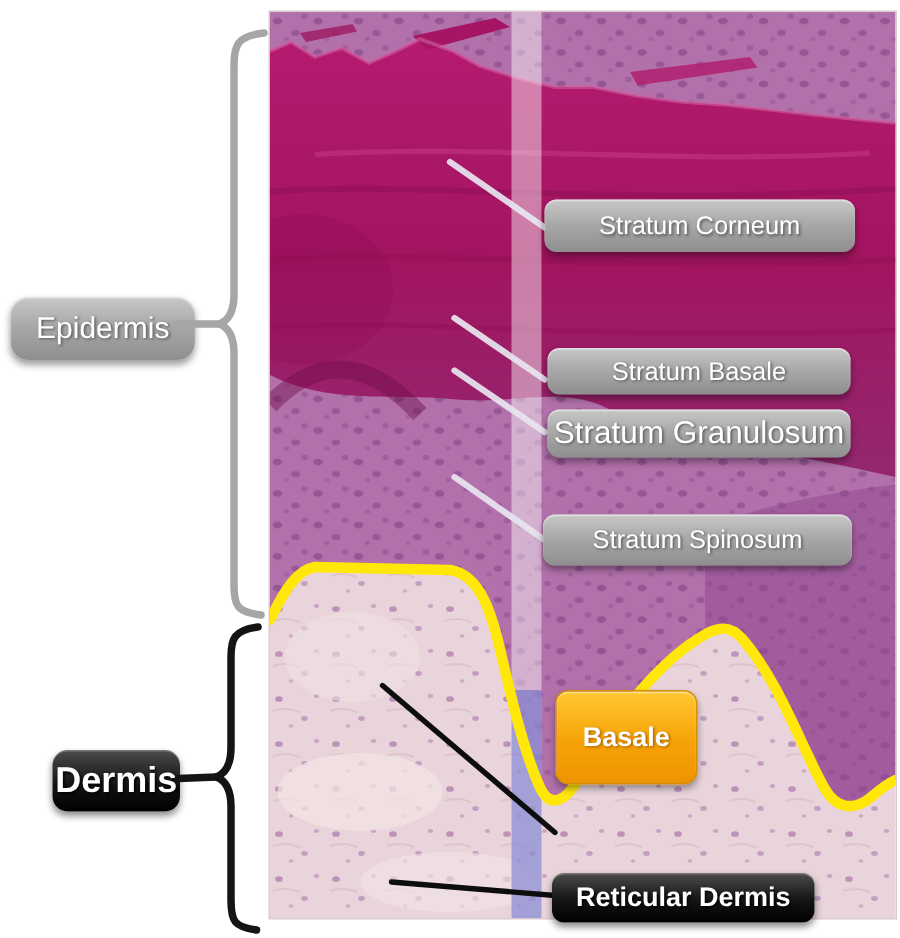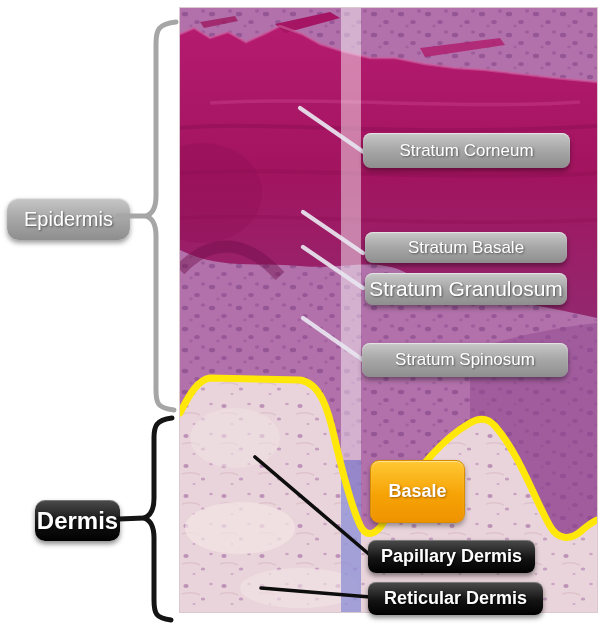--- a/index.html
+++ b/index.html
@@ -135,21 +135,20 @@
       </g>
     </svg>
 
     <div class="badge badge-gray lbl-corneum">Stratum Corneum</div>
     <div class="badge badge-gray lbl-lucidum">Stratum Basale</div>
     <div class="badge badge-gray lbl-granulosum">Stratum Granulosum</div>
     <div class="badge badge-gray lbl-spinosum">Stratum Spinosum</div>
     <div class="badge badge-orange lbl-basale">
       <span>Basale</span>
     </div>
-    <div class="badge badge-black lbl-papillary">Papillary Dermis</div>
     <div class="badge badge-black lbl-reticular">Reticular Dermis</div>
   </div>
 
   <div class="badge badge-gray lbl-epidermis">Epidermis</div>
   <div class="badge badge-black lbl-dermis">Dermis</div>
 
   <svg class="braces" width="600" height="625" viewBox="0 0 600 625">
     <g fill="none" stroke-linecap="round" stroke-linejoin="round">
       <path stroke="#a6a6a6" stroke-width="5" d="M176,22 C158,24 156,30 156,44 L156,196 C156,208 152,214 146,216
                C152,218 156,224 156,236 L156,390 C156,404 158,408 174,410"></path>

